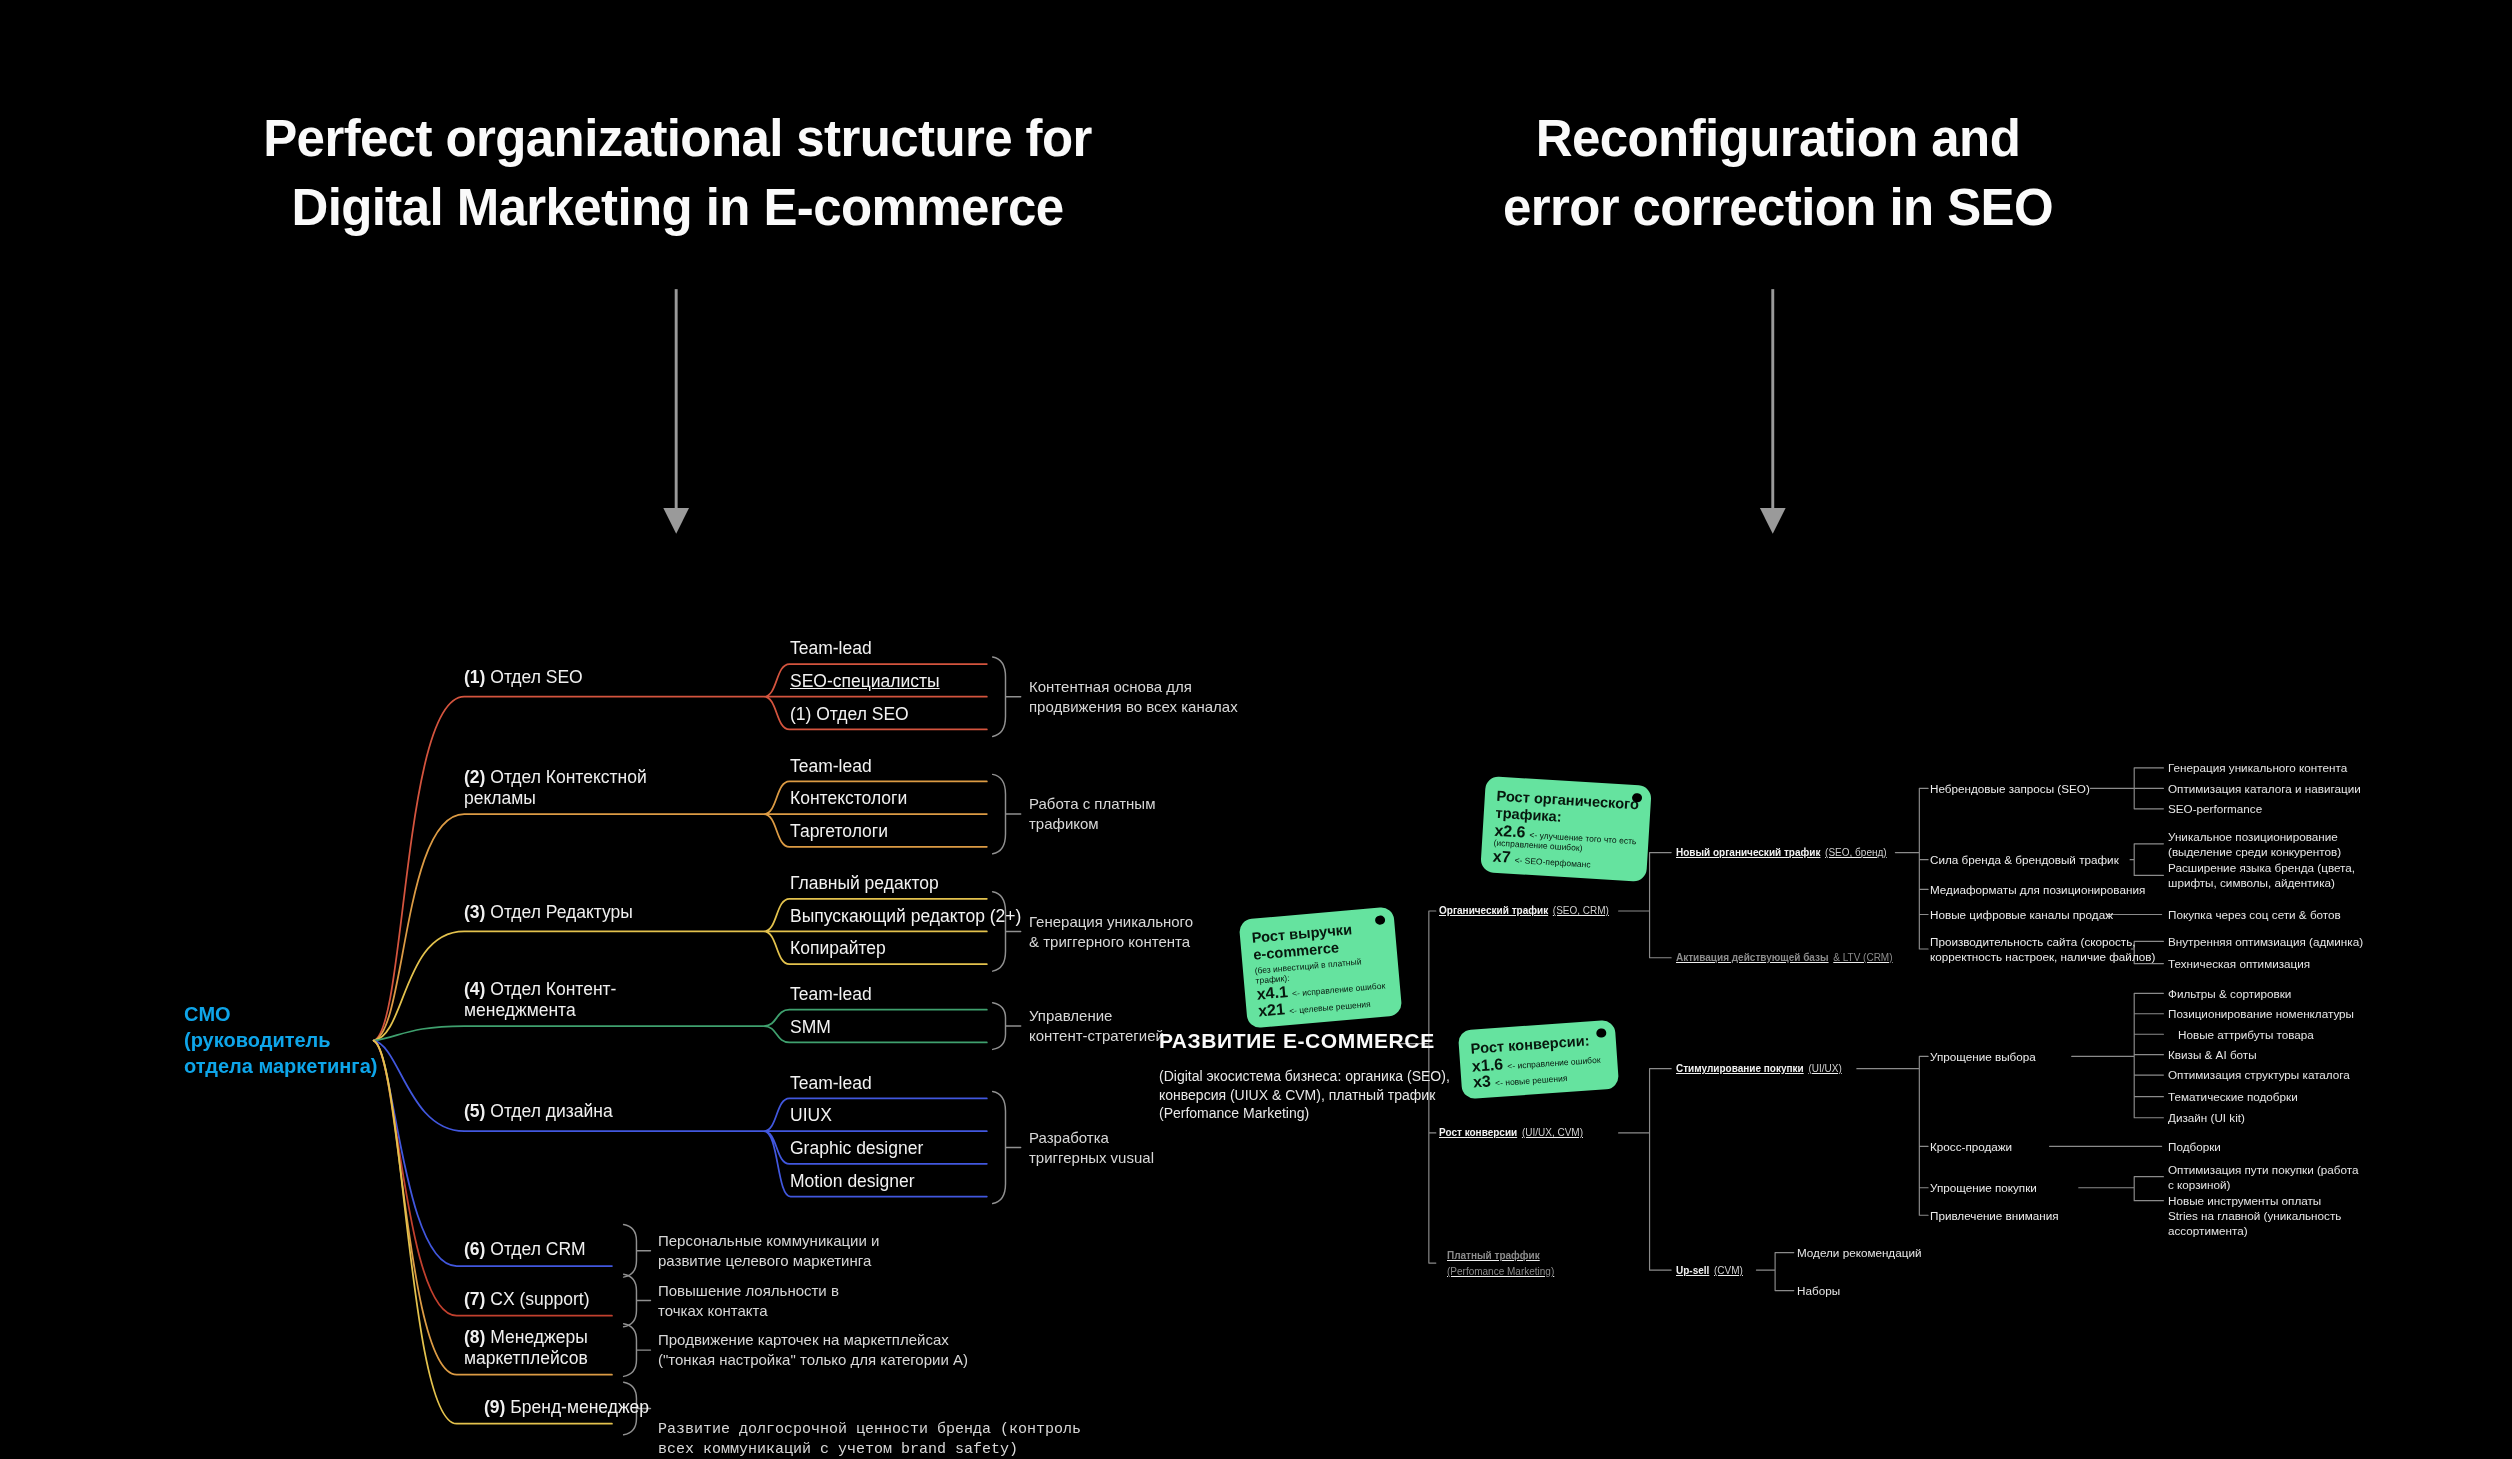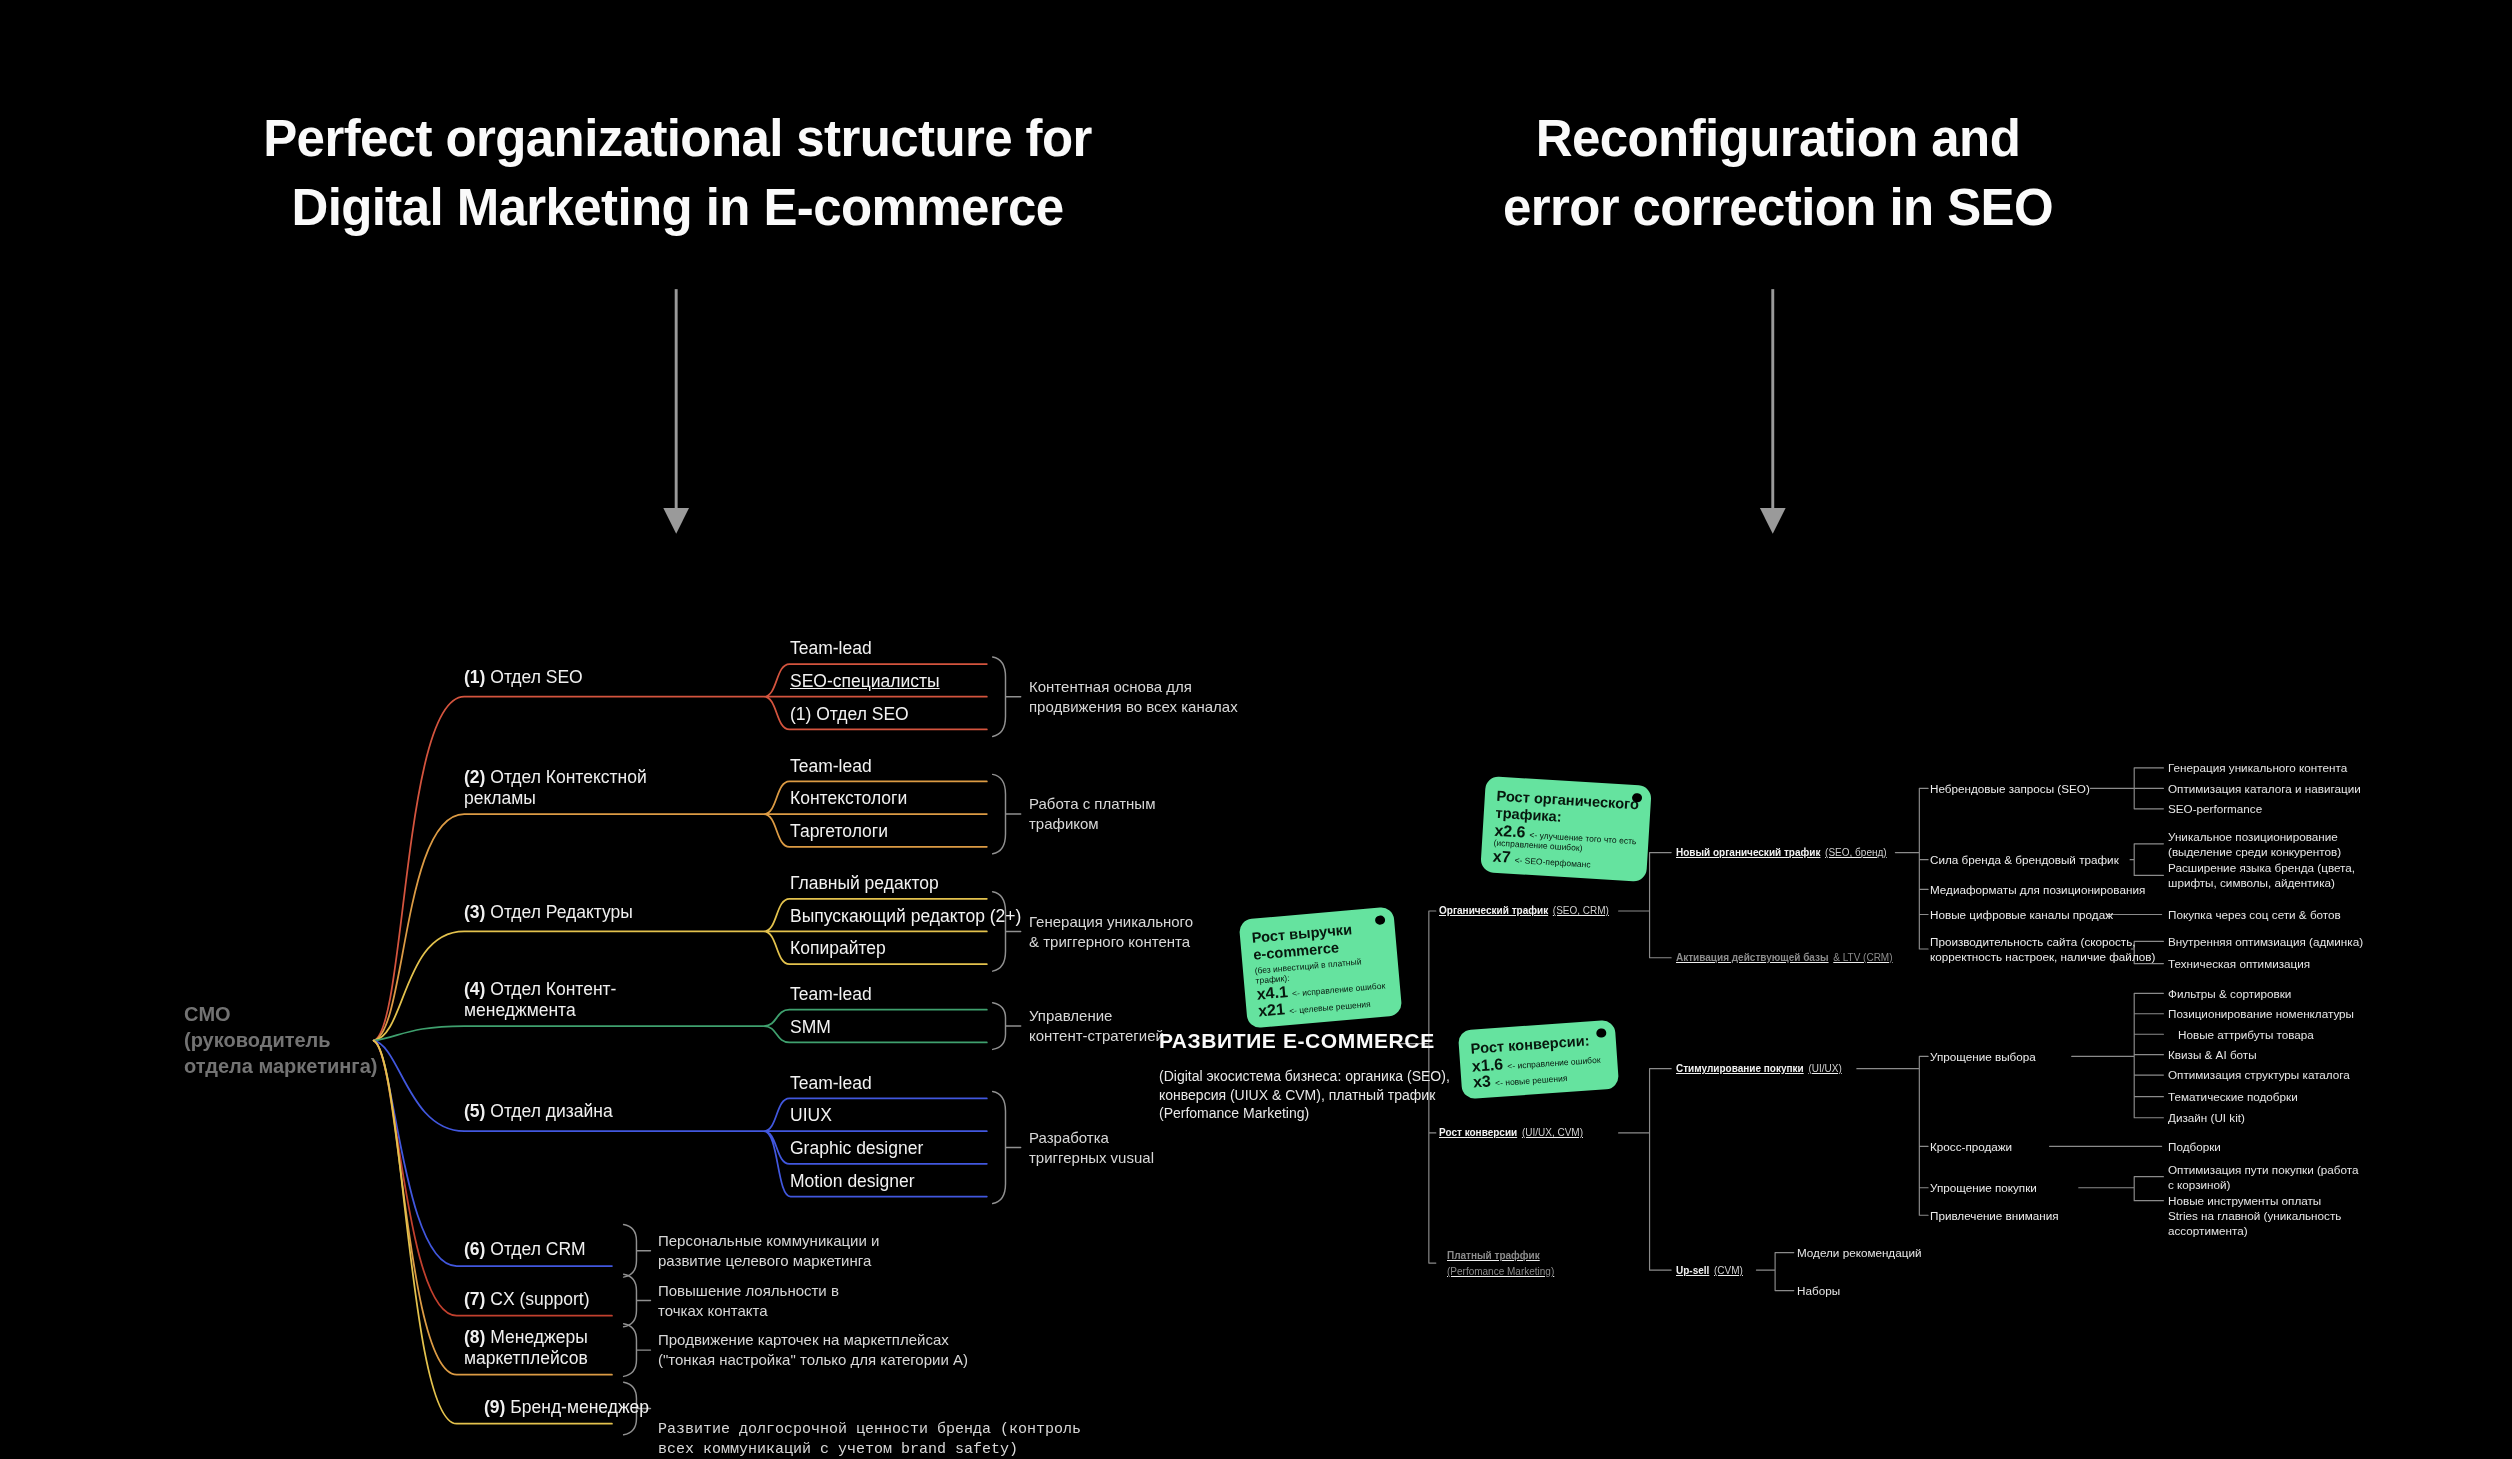--- a/index.html
+++ b/index.html
@@ -4,21 +4,21 @@
 <style>
   html,body{margin:0;padding:0;background:#000;}
   body{width:2512px;height:1460px;position:relative;overflow:hidden;
        font-family:"Liberation Sans","DejaVu Sans",sans-serif;color:#f0f0f0;}
   .abs{position:absolute;}
   .pre{white-space:pre-line;}
   svg.layer{position:absolute;left:0;top:0;}
   
   .h1{font-size:51px;font-weight:800;line-height:69px;color:#fafafa;text-align:center;letter-spacing:-0.6px;}
   
-  .root{font-size:20px;font-weight:700;line-height:26px;color:#737373;}
+  .root{font-size:20px;font-weight:700;line-height:26px;color:#0ea5e9;}
   .blabel{font-size:17.5px;line-height:21px;color:#f0f0f0;max-width:280px;}
   .bnum{font-weight:700;}
   .btxt{font-weight:400;}
   .child{font-size:17.5px;line-height:21px;color:#f2f2f2;white-space:nowrap;}
   .ann{font-size:15px;line-height:20px;color:#d8d8d8;}
   
   .lc1{stroke:#d4543e;} .lc2{stroke:#dc9b44;} .lc3{stroke:#e3c24d;}
   .lc4{stroke:#3fa06e;} .lc5{stroke:#4157de;} .lc6{stroke:#4157de;}
   .lc7{stroke:#c2402e;} .lc8{stroke:#dc9b44;} .lc9{stroke:#e3c24d;}
   .lline{fill:none;stroke-width:3;stroke-linecap:round;}

